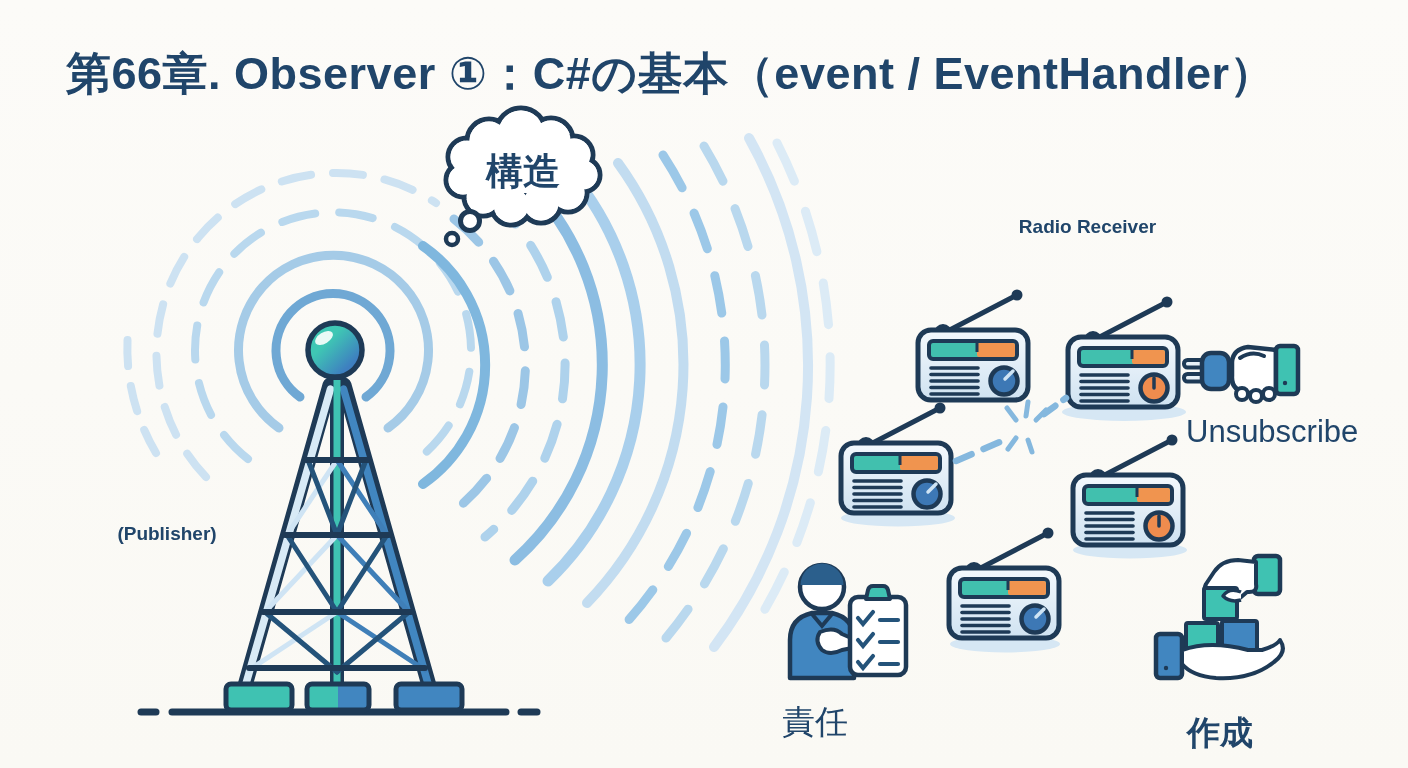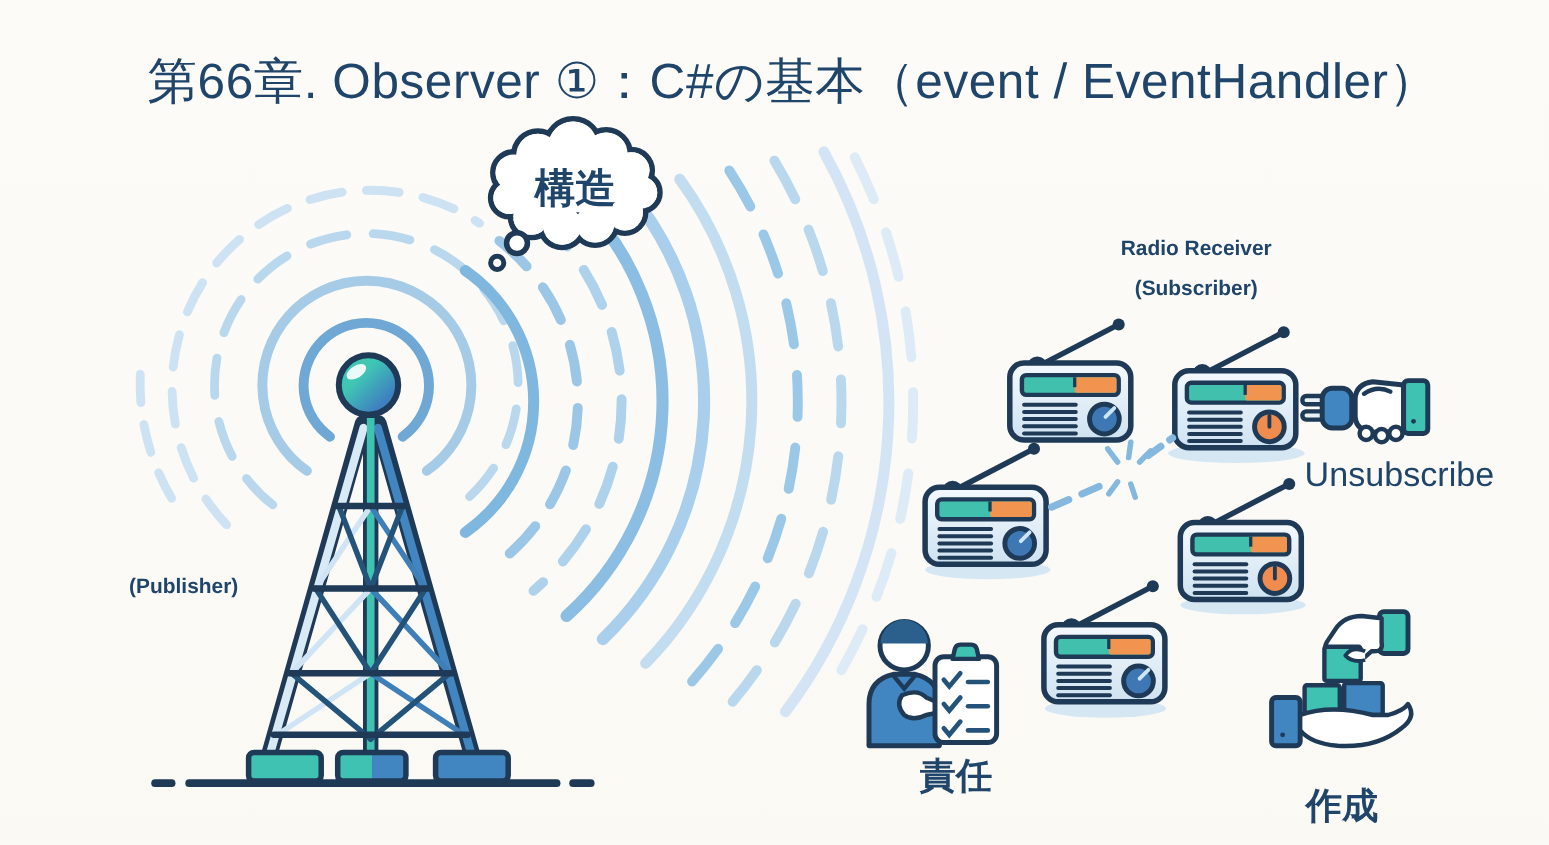--- a/index.html
+++ b/index.html
@@ -6,31 +6,31 @@
   .canvas{
     position:relative;width:1408px;height:768px;overflow:hidden;
     background:linear-gradient(180deg,#fcfbf8 0%,#faf9f4 100%);
     font-family:"Liberation Sans","DejaVu Sans",sans-serif;
     color:#20456a;
   }
   .canvas svg.scene{position:absolute;left:0;top:0;}
   .txt{position:absolute;color:#20456a;}
   .title{
     left:66px;top:44px;width:1310px;
-    font-size:45px;font-weight:400;letter-spacing:.5px;white-space:nowrap;text-align:center;
+    font-size:45px;font-weight:700;letter-spacing:.5px;white-space:nowrap;
   }
   .bubble-label{
     left:455px;top:147px;width:136px;text-align:center;
     font-size:37px;font-weight:600;
   }
   .pair-label{text-align:center;font-size:19px;line-height:36px;font-weight:700;}
   .publisher-label{left:62px;top:516px;width:210px;}
   .subscriber-label{left:960px;top:209px;width:255px;}
   .unsubscribe-label{left:1186px;top:414px;width:220px;font-size:31px;font-weight:500;}
-  .responsibility-label{left:782px;top:683px;width:120px;text-align:right;font-size:33px;font-weight:700;}
+  .responsibility-label{left:782px;top:700px;width:120px;text-align:left;font-size:33px;font-weight:400;}
   .creation-label{left:1160px;top:681px;width:120px;text-align:center;font-size:33px;font-weight:600;margin-top:30px;}
 </style>
 </head>
 <body>
 
 <div class="canvas">
 
 <svg class="scene" width="1408" height="768" viewBox="0 0 1408 768">
   <defs>
     <linearGradient id="gBody" x1="0" y1="0" x2="0" y2="1">
@@ -247,21 +247,20 @@
   <div class="txt title">第66章. Observer ①：C#の基本（event / EventHandler）</div>
 
   <div class="txt bubble-label">構造</div>
 
   <div class="txt pair-label publisher-label">
     <div>(Publisher)</div>
   </div>
 
   <div class="txt pair-label subscriber-label">
     <div>Radio Receiver</div>
-    <div>(Subscriber)</div>
   </div>
 
   <div class="txt unsubscribe-label">Unsubscribe</div>
 
   <div class="txt responsibility-label">責任</div>
 
   <div class="txt creation-label">作成</div>
 </div>
 
 </body></html>

